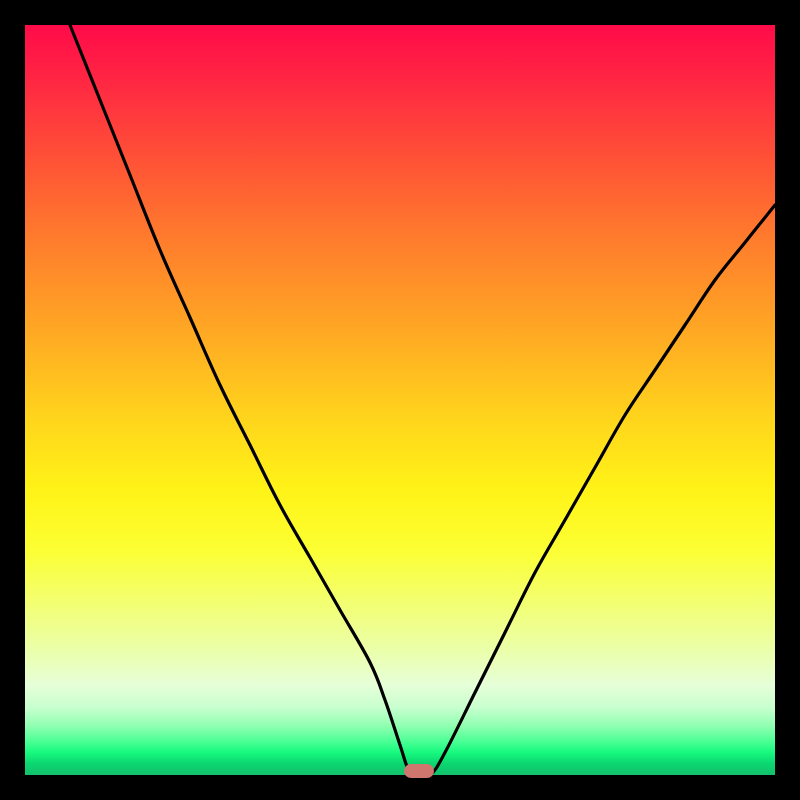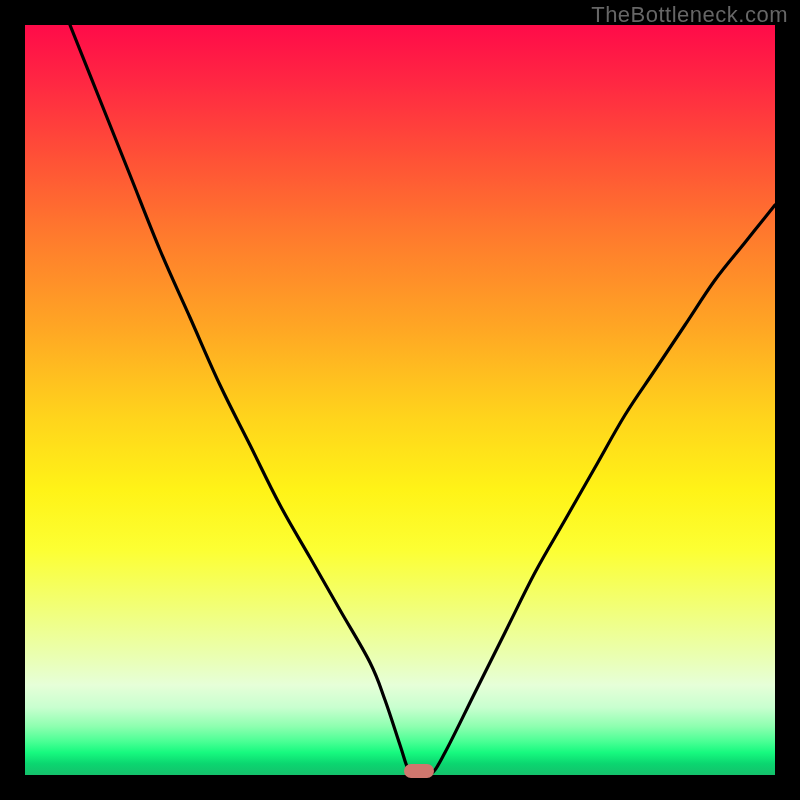--- a/index.html
+++ b/index.html
@@ -71,21 +71,20 @@
     background: #cf776e;
     transform: translate(-50%, -50%);
     z-index: 5;
   }
 </style>
 </head>
 <body>
 
 <div class="frame">
 
-  <div class="watermark">TheBottleneck.com</div>
 
   <div class="plot-area">
 
     <svg class="curve" viewBox="0 0 750 750" preserveAspectRatio="none">
       <path fill="none" stroke="#000" stroke-width="3.2" stroke-linecap="round" stroke-linejoin="round" d="M 45.0 0.0 C 50.4 13.5, 64.2 48.0, 75.0 75.0 C 85.8 102.0, 94.2 123.0, 105.0 150.0 C 115.8 177.0, 124.2 199.3, 135.0 225.0 C 145.8 250.7, 154.2 268.2, 165.0 292.5 C 175.8 316.8, 184.2 337.1, 195.0 360.0 C 205.8 382.9, 214.2 398.4, 225.0 420.0 C 235.8 441.6, 244.2 459.8, 255.0 480.0 C 265.8 500.3, 274.2 513.6, 285.0 532.5 C 295.8 551.4, 304.2 566.1, 315.0 585.0 C 325.8 603.9, 336.9 621.3, 345.0 637.5 C 353.1 653.7, 354.6 660.1, 360.0 675.0 C 365.4 689.9, 370.9 707.9, 375.0 720.0 C 379.1 732.1, 379.8 737.1, 382.5 742.5 C 385.2 747.9, 385.9 748.6, 390.0 750.0 C 394.1 751.4, 399.6 754.0, 405.0 750.0 C 410.4 746.0, 411.9 742.4, 420.0 727.5 C 428.1 712.6, 439.2 689.1, 450.0 667.5 C 460.8 645.9, 469.2 629.1, 480.0 607.5 C 490.8 585.9, 499.2 567.8, 510.0 547.5 C 520.8 527.3, 529.2 513.9, 540.0 495.0 C 550.8 476.1, 559.2 461.4, 570.0 442.5 C 580.8 423.6, 589.2 407.6, 600.0 390.0 C 610.8 372.4, 619.2 361.2, 630.0 345.0 C 640.8 328.8, 649.2 316.2, 660.0 300.0 C 670.8 283.8, 679.2 269.9, 690.0 255.0 C 700.8 240.2, 709.2 231.0, 720.0 217.5 C 730.8 204.0, 744.6 186.8, 750.0 180.0"></path>
     </svg>
 
     <div class="marker" style="left: 393.75px; top: 746px; background: rgb(207, 119, 110);"></div>
   </div>
 </div>

